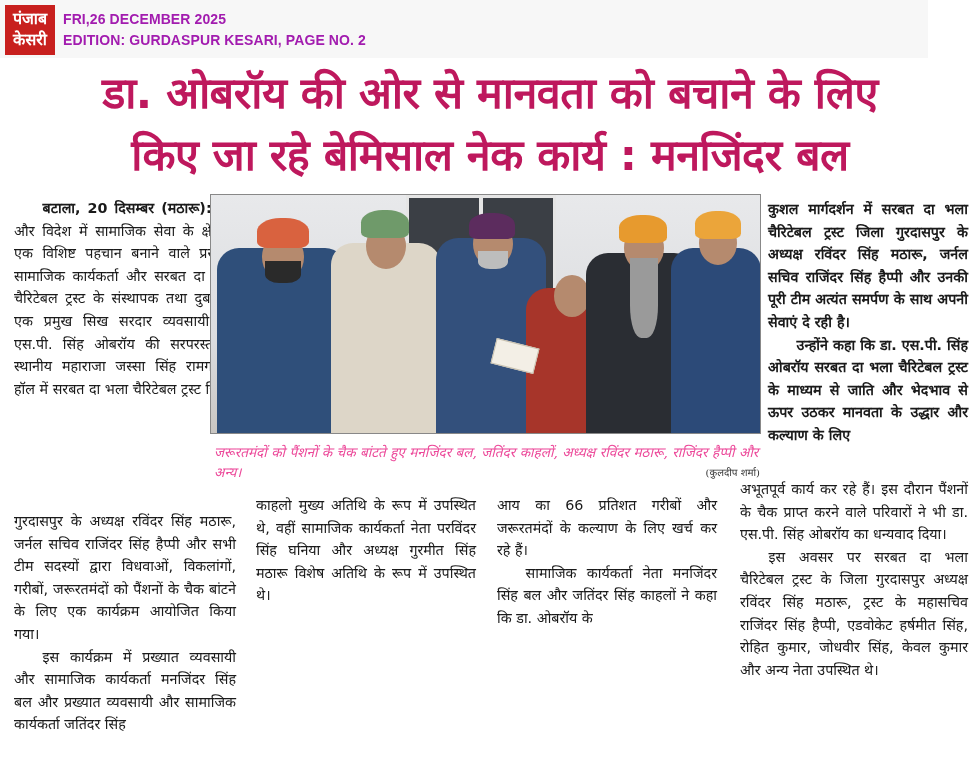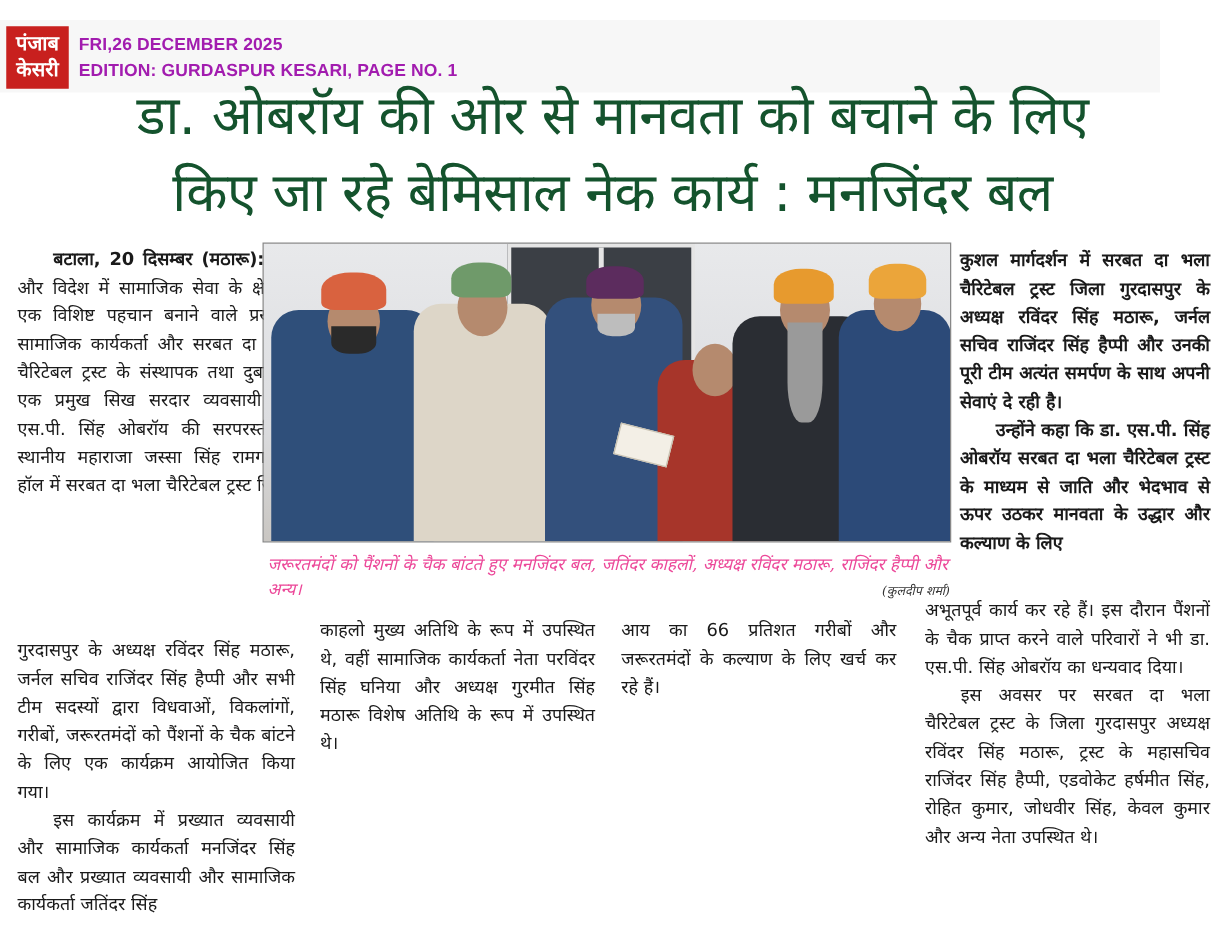--- a/index.html
+++ b/index.html
@@ -1,27 +1,27 @@
 <!DOCTYPE html>
 <html><head>
   <meta charset="utf-8">
   <style>
     * { box-sizing: border-box; margin: 0; padding: 0; }
     html, body { width: 980px; height: 760px; overflow: hidden; background: #ffffff; }
     body { font-family: "DejaVu Sans", sans-serif; color: #1a1a1a; position: relative; }
 
-    .topbar { position: absolute; left: 0; top: 16px; width: 928px; height: 58px; background: #f7f7f7; }
+    .topbar { position: absolute; left: 0; top: 0; width: 928px; height: 58px; background: #f7f7f7; }
     .logo { position: absolute; left: 5px; top: 5px; width: 50px; height: 50px; background: #c8201e;
             color: #fff; font-weight: bold; font-size: 16px; line-height: 21px; text-align: center; padding-top: 3px; }
     .logo span { display: block; }
     .meta { position: absolute; left: 63px; top: 9px; font-family: "Liberation Sans", sans-serif; font-weight: bold;
             font-size: 14px; line-height: 21px; color: #a21caf; letter-spacing: 0.1px; }
 
     .headline { position: absolute; left: 0; top: 62px; width: 980px; text-align: center;
-                font-family: "DejaVu Sans", sans-serif; font-weight: normal; color: #14532d;
+                font-family: "DejaVu Sans", sans-serif; font-weight: bold; color: #be185d;
                 font-size: 43px; line-height: 62px; letter-spacing: -0.5px; }
     .headline div { white-space: nowrap; }
 
     .col { position: absolute; font-size: 14.3px; line-height: 22.6px; text-align: justify; color: #1a1a1a; }
     .col p { margin: 0; }
     .col p.indent { text-indent: 2em; }
     .col1 { left: 14px; top: 197px; width: 222px; }
     .col1-bottom { left: 14px; top: 510px; width: 222px; }
     .col2 { left: 256px; top: 494px; width: 220px; }
     .col3 { left: 497px; top: 494px; width: 220px; }
@@ -37,34 +37,34 @@
     .person { position: absolute; bottom: 0; }
     .person .body { position: absolute; bottom: 0; border-radius: 22px 22px 0 0; }
     .person .head { position: absolute; border-radius: 50%; background: #b58a6e; }
     .person .turban { position: absolute; border-radius: 45% 45% 20% 20%; }
     .person .beard { position: absolute; border-radius: 0 0 40% 40%; }
     .cheque { position: absolute; left: 282px; top: 148px; width: 44px; height: 26px; background: #f3efe6;
               transform: rotate(14deg); border: 1px solid #c8c1b0; }
 
     .caption { position: absolute; left: 214px; top: 442px; width: 546px; font-style: italic;
                font-family: "DejaVu Serif", serif; font-size: 13.6px; line-height: 20px; color: #ec4899; }
-    .credit { position: absolute; right: 220px; top: 465px; font-size: 10px; font-style: italic; color: #333;
+    .credit { position: absolute; right: 220px; top: 465px; font-size: 10px; color: #333;
               font-family: "DejaVu Serif", serif; }
   </style>
 </head>
 <body>
 
 <div class="topbar">
   <div class="logo">
     <span>पंजाब</span>
     <span>केसरी</span>
   </div>
   <div class="meta">
     <div>FRI,26 DECEMBER 2025</div>
-    <div>EDITION: GURDASPUR KESARI, PAGE NO. 1</div>
+    <div>EDITION: GURDASPUR KESARI, PAGE NO. 2</div>
   </div>
 </div>
 
 <div class="headline">
   <div>डा. ओबरॉय की ओर से मानवता को बचाने के लिए</div>
   <div>किए जा रहे बेमिसाल नेक कार्य : मनजिंदर बल</div>
 </div>
 
 <div class="col col1">
   <p class="indent"><b>बटाला, 20 दिसम्बर (मठारू): </b><span>देश और विदेश में सामाजिक सेवा के क्षेत्र में एक विशिष्ट पहचान बनाने वाले प्रख्यात सामाजिक कार्यकर्ता और सरबत दा भला चैरिटेबल ट्रस्ट के संस्थापक तथा दुबई के एक प्रमुख सिख सरदार व्यवसायी डा. एस.पी. सिंह ओबरॉय की सरपरस्ती में स्थानीय महाराजा जस्सा सिंह रामगढ़िया हॉल में सरबत दा भला चैरिटेबल ट्रस्ट जिला</span></p>
@@ -114,20 +114,21 @@
 
 <div class="caption">जरूरतमंदों को पैंशनों के चैक बांटते हुए मनजिंदर बल, जतिंदर काहलों, अध्यक्ष रविंदर मठारू, राजिंदर हैप्पी और अन्य।</div>
 <div class="credit">(कुलदीप शर्मा)</div>
 
 <div class="col col2">
   <p>काहलो मुख्य अतिथि के रूप में उपस्थित थे, वहीं सामाजिक कार्यकर्ता नेता परविंदर सिंह घनिया और अध्यक्ष गुरमीत सिंह मठारू विशेष अतिथि के रूप में उपस्थित थे।</p>
 </div>
 
 <div class="col col3">
   <p>आय का 66 प्रतिशत गरीबों और जरूरतमंदों के कल्याण के लिए खर्च कर रहे हैं।</p>
+  <p class="indent">सामाजिक कार्यकर्ता नेता मनजिंदर सिंह बल और जतिंदर सिंह काहलों ने कहा कि डा. ओबरॉय के</p>
 </div>
 
 <div class="col col4">
   <p>कुशल मार्गदर्शन में सरबत दा भला चैरिटेबल ट्रस्ट जिला गुरदासपुर के अध्यक्ष रविंदर सिंह मठारू, जर्नल सचिव राजिंदर सिंह हैप्पी और उनकी पूरी टीम अत्यंत समर्पण के साथ अपनी सेवाएं दे रही है।</p>
   <p class="indent">उन्होंने कहा कि डा. एस.पी. सिंह ओबरॉय सरबत दा भला चैरिटेबल ट्रस्ट के माध्यम से जाति और भेदभाव से ऊपर उठकर मानवता के उद्धार और कल्याण के लिए</p>
 </div>
 
 <div class="col col4-bottom">
   <p>अभूतपूर्व कार्य कर रहे हैं। इस दौरान पैंशनों के चैक प्राप्त करने वाले परिवारों ने भी डा. एस.पी. सिंह ओबरॉय का धन्यवाद दिया।</p>
   <p class="indent">इस अवसर पर सरबत दा भला चैरिटेबल ट्रस्ट के जिला गुरदासपुर अध्यक्ष रविंदर सिंह मठारू, ट्रस्ट के महासचिव राजिंदर सिंह हैप्पी, एडवोकेट हर्षमीत सिंह, रोहित कुमार, जोधवीर सिंह, केवल कुमार और अन्य नेता उपस्थित थे।</p>

